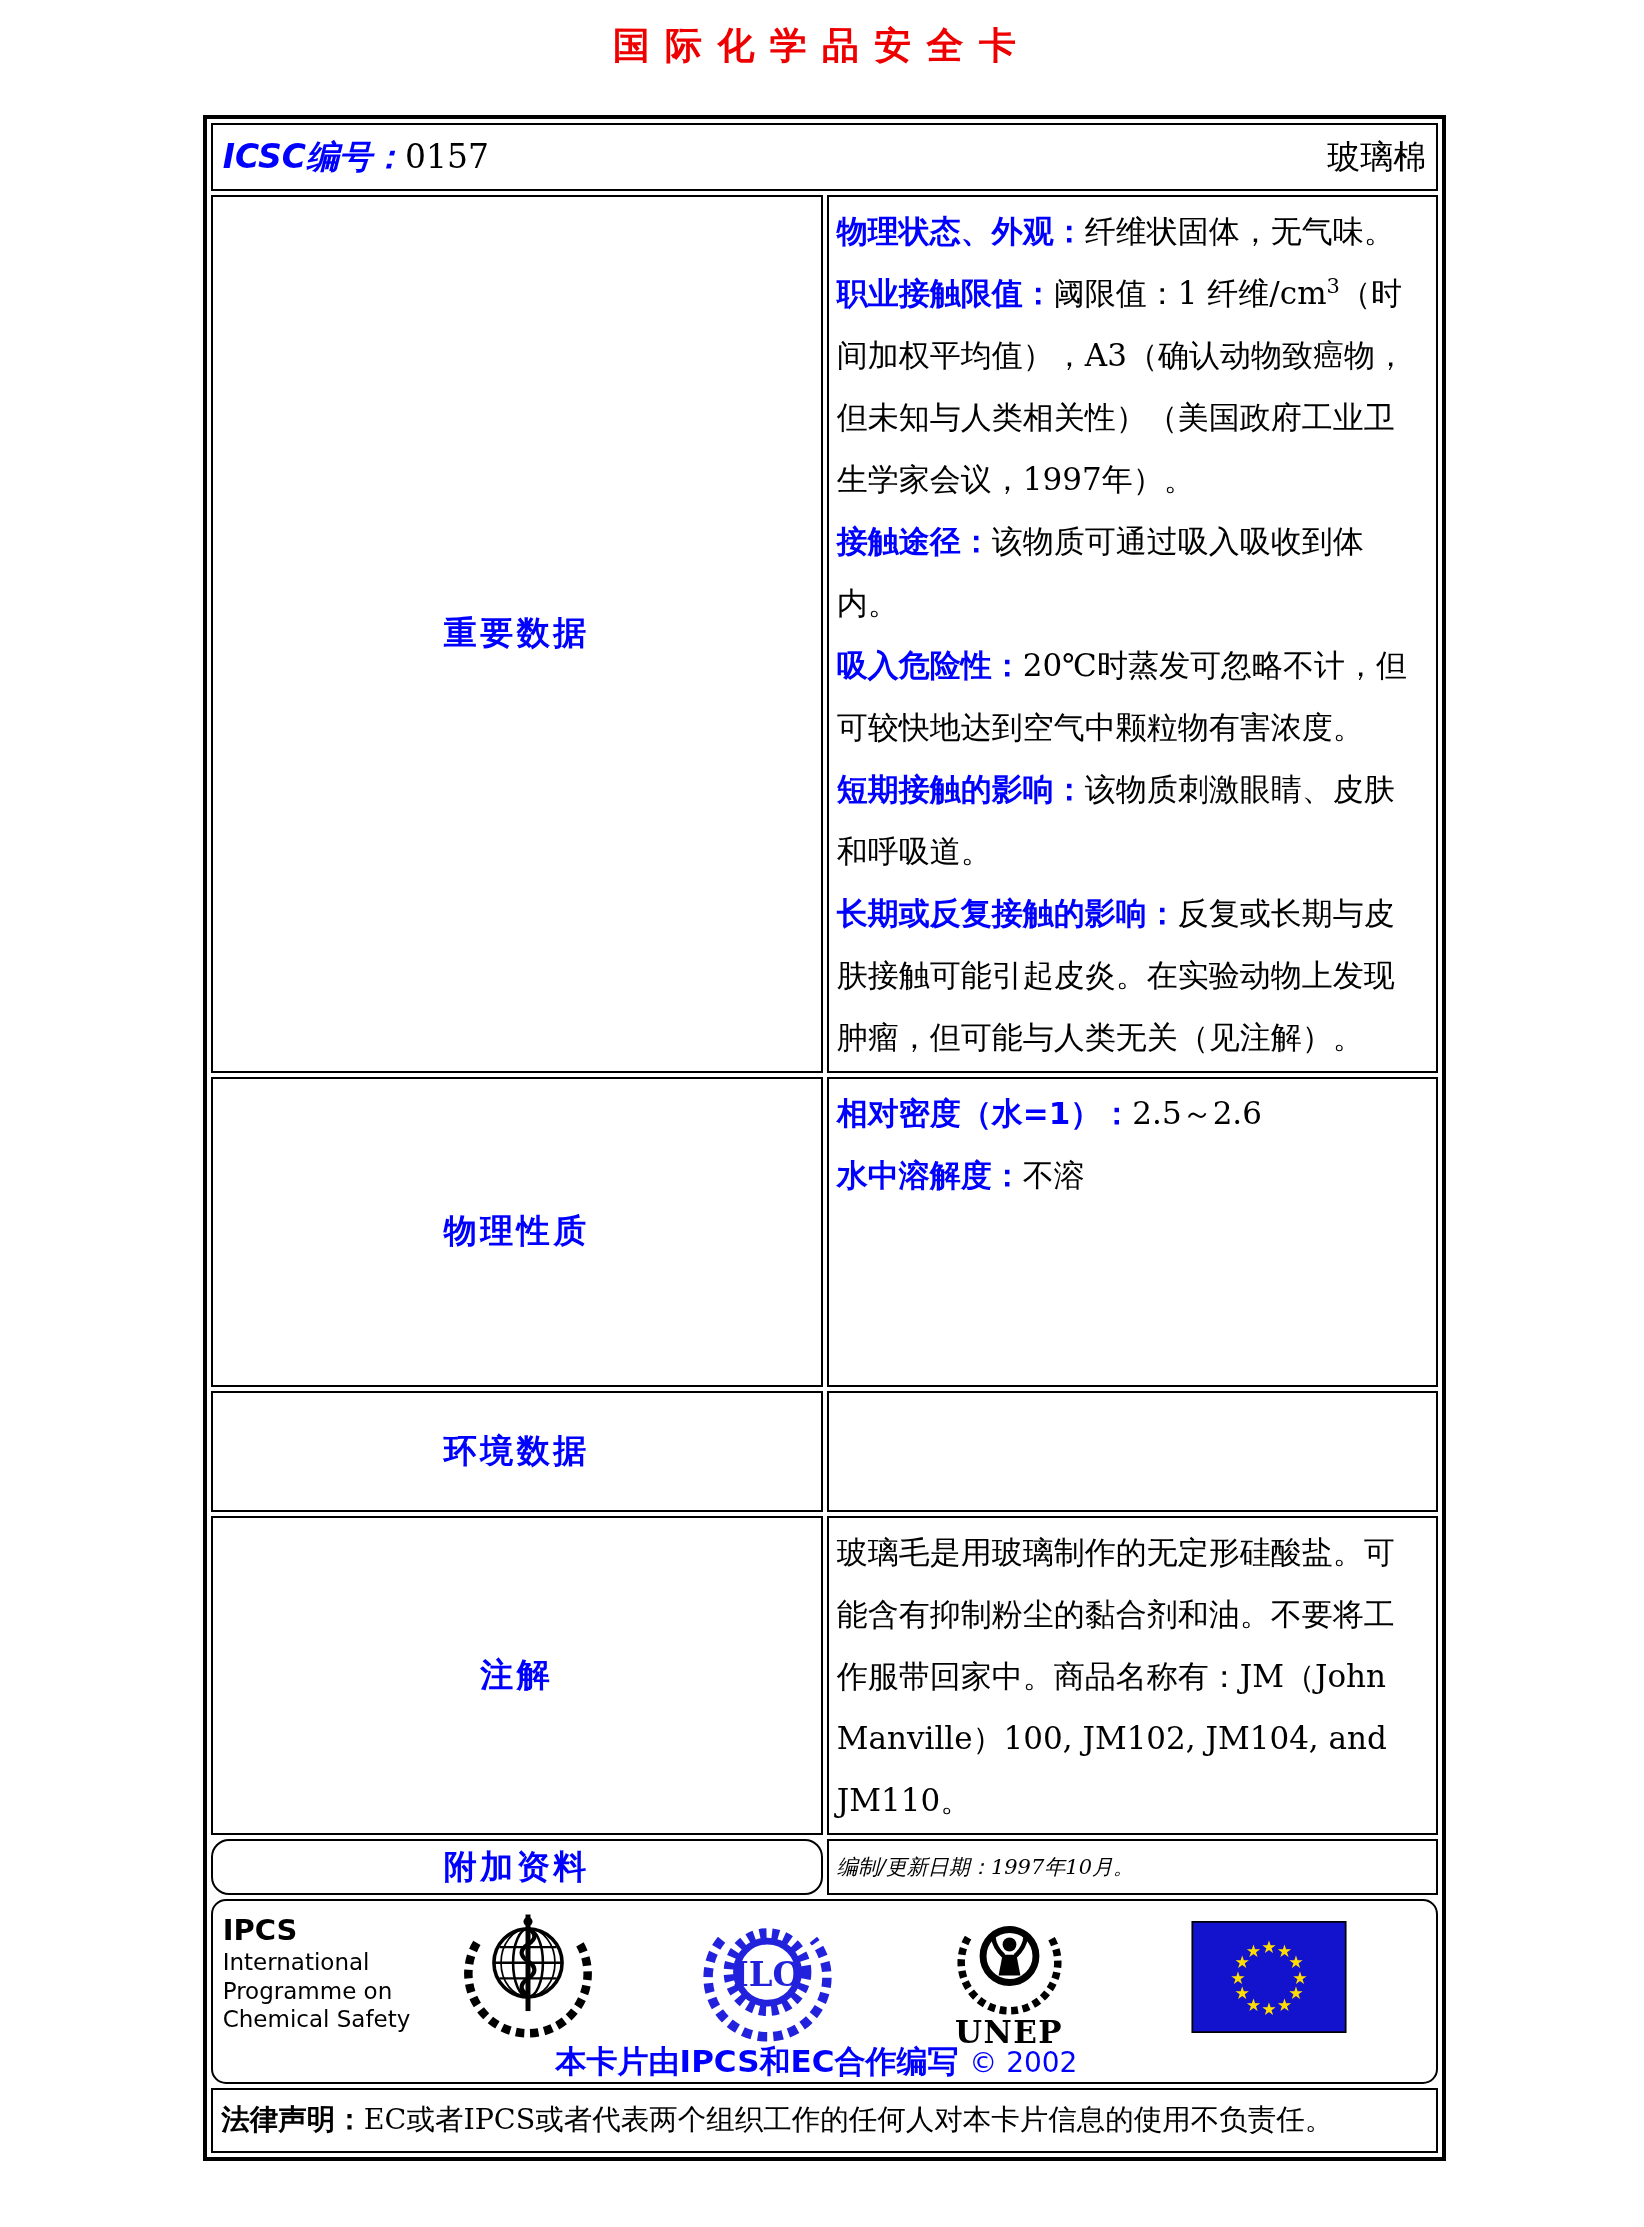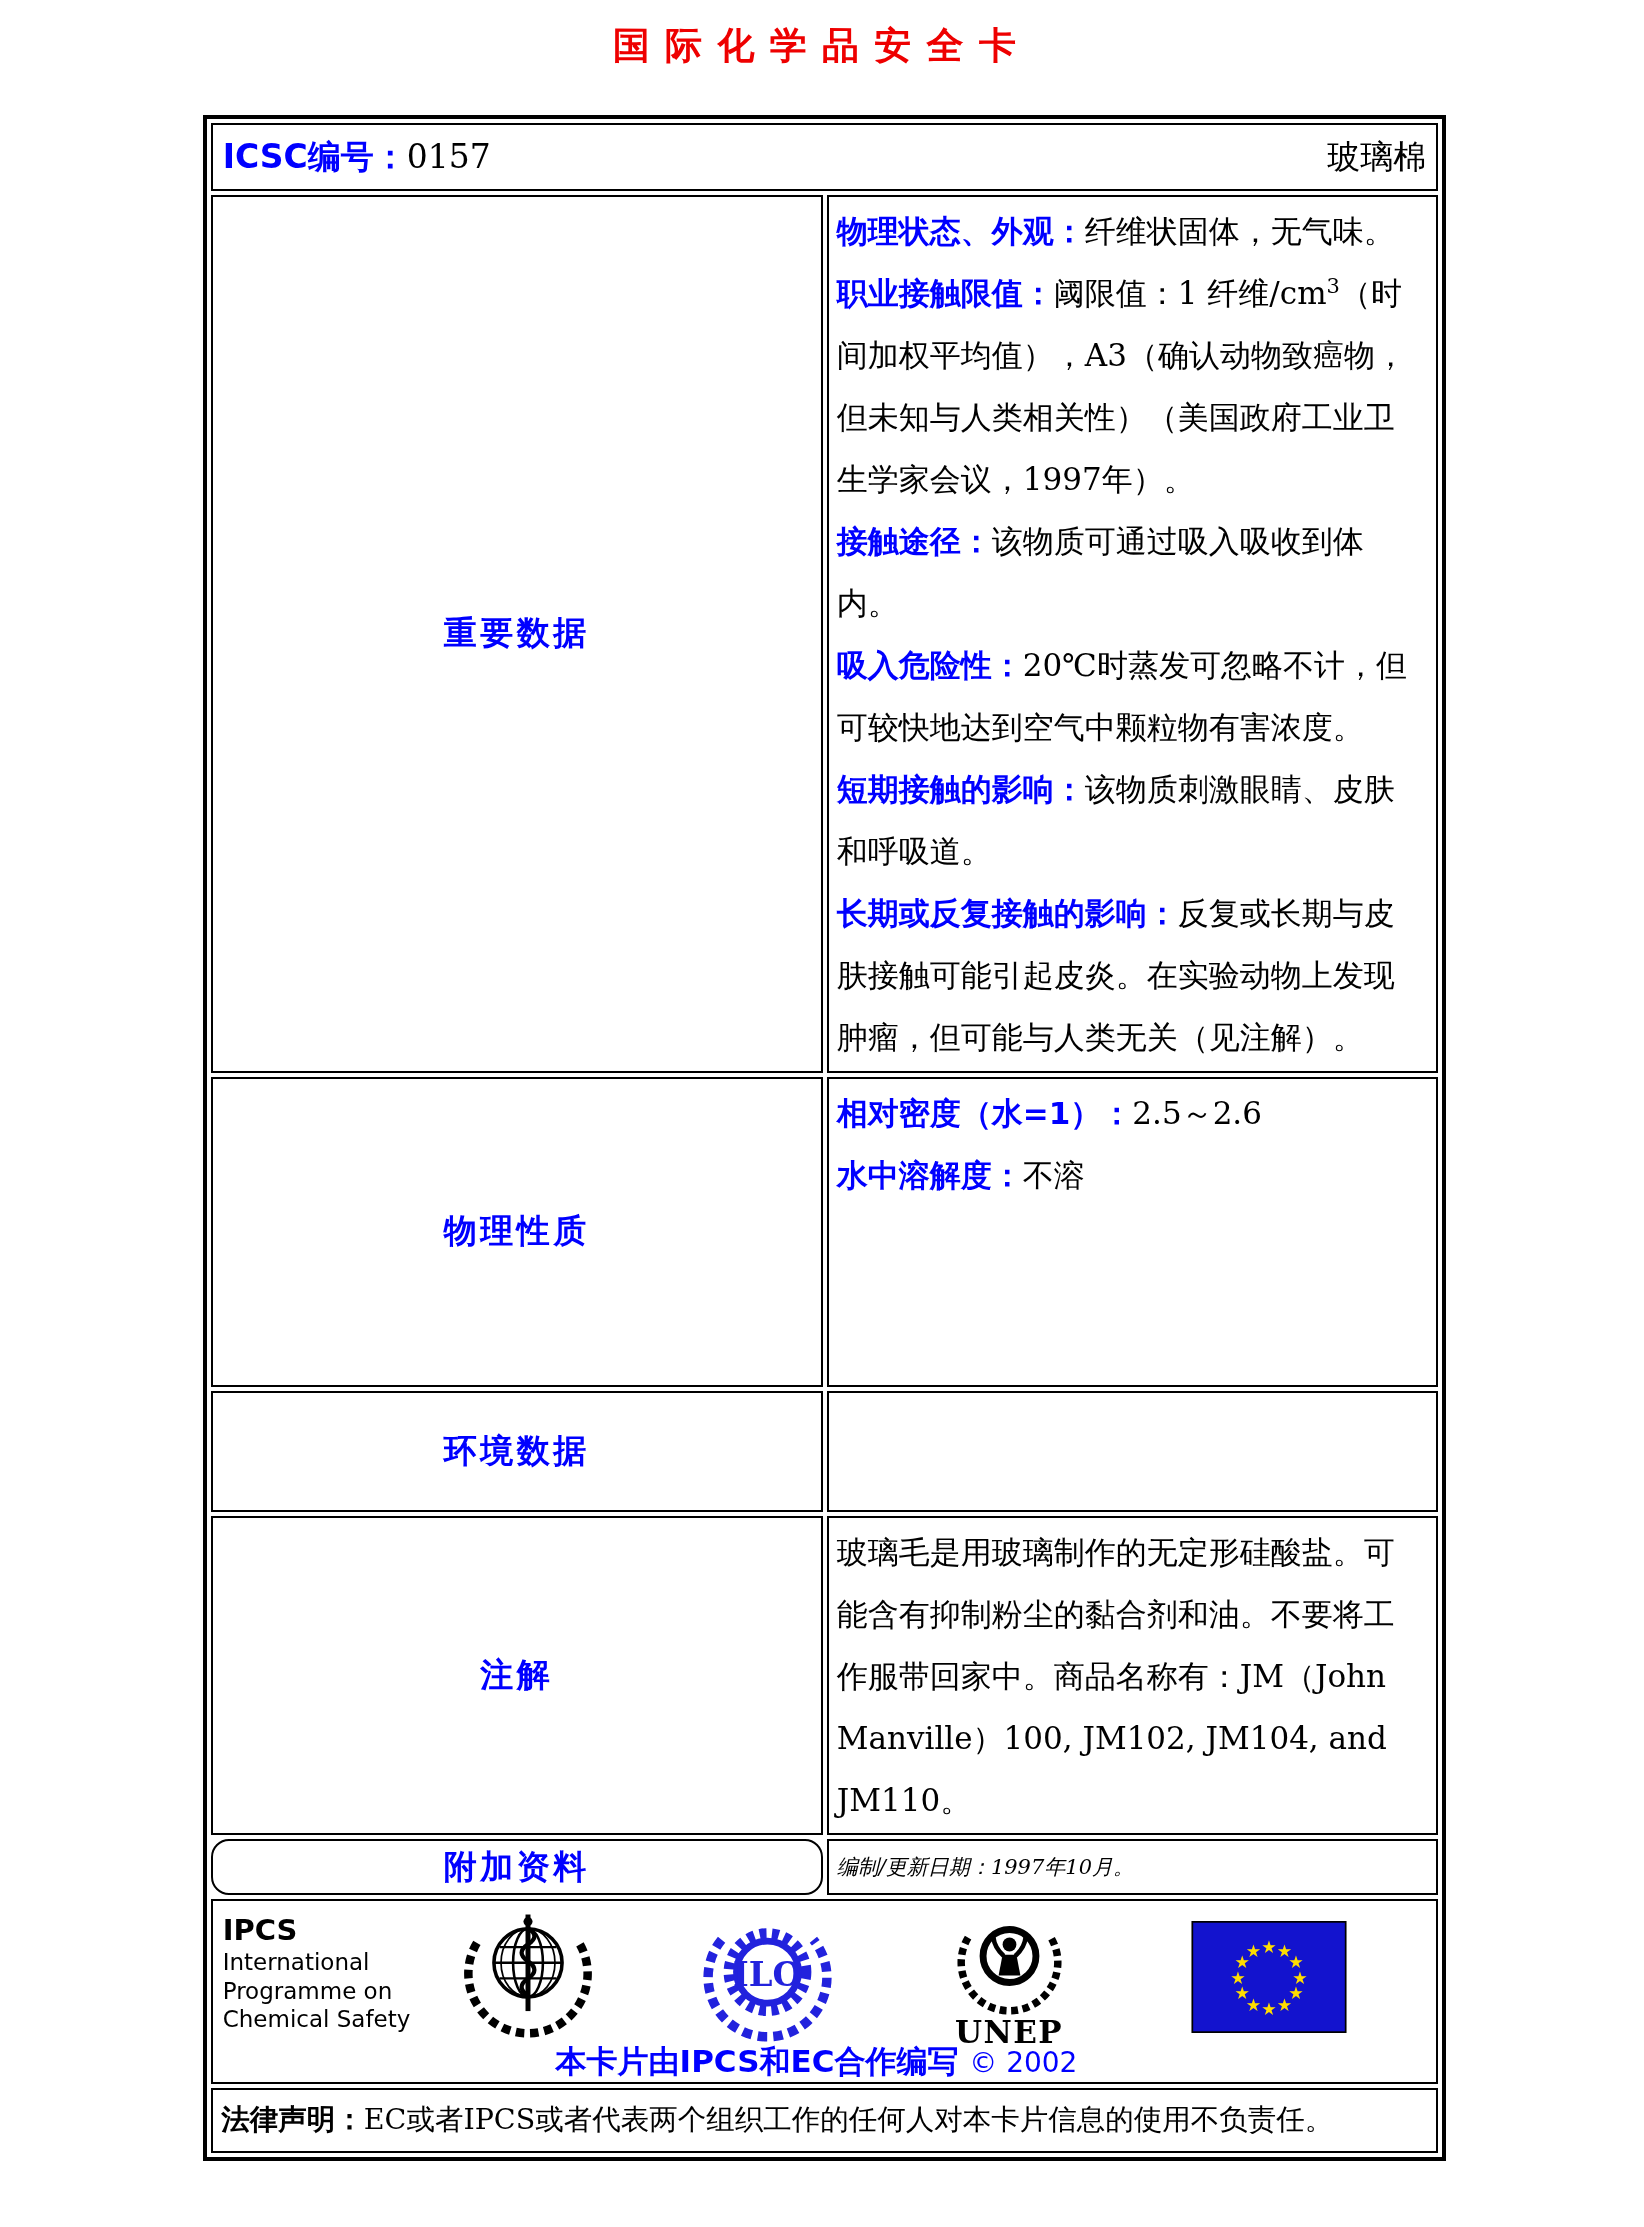--- a/index.html
+++ b/index.html
@@ -21,39 +21,40 @@
     background:#fff;
   }
   td { border:2.1px solid #000; background:#fff; vertical-align:top; }
   td.header-cell {
     height:64px; vertical-align:middle; padding:0 9.7px;
   }
   .header-flex { display:flex; justify-content:space-between; align-items:center; }
   .icsc-label {
     color:#0000FF; font-weight:bold; font-size:33px;
     font-family:"DejaVu Sans","Liberation Sans",sans-serif;
+    font-style:italic;
   }
   .icsc-number { font-size:33px; color:#000; }
   .chem-name { font-size:33px; color:#000; }
   td.label-cell {
     width:174px; text-align:center; vertical-align:middle;
     color:#0000FF; font-size:33px; letter-spacing:3.5px; font-weight:bold;
     font-family:"DejaVu Sans","Liberation Sans",sans-serif;
   }
   td.content-cell {
     font-size:31px; line-height:62px; padding:2.8px 11px 2.8px 8.3px; color:#000;
   }
   .inline-label {
     color:#0000FF; font-weight:bold;
     font-family:"DejaVu Sans","Liberation Sans",sans-serif;
   }
   .content-line { text-align:left; }
   sup.cm3 { font-size:21px; line-height:0; }
   td.addinfo-cell { font-size:21px; line-height:43px; padding:2.8px 8.3px; vertical-align:middle;font-style:italic; }
-  td.logos-cell { height:181px; position:relative; padding:0; }
+  td.logos-cell { height:181px; position:relative; padding:0;border-radius:15px; }
   .ipcs-block {
     position:absolute; left:9.7px; top:11px;
     font-family:"DejaVu Sans","Liberation Sans",sans-serif;
   }
   .ipcs-acronym { font-size:29px; font-weight:bold; line-height:36px; }
   .ipcs-line { font-size:23px; line-height:28.5px; }
   .logo-who  { position:absolute; left:244px;  top:4.2px;  width:142px; height:142px; }
   .logo-ilo  { position:absolute; left:487px;  top:8.3px; width:135px; height:135px; }
   .unep-block{ position:absolute; left:735px; top:8.3px; width:122px; text-align:center; }
   .logo-unep { width:115px; height:115px; }

